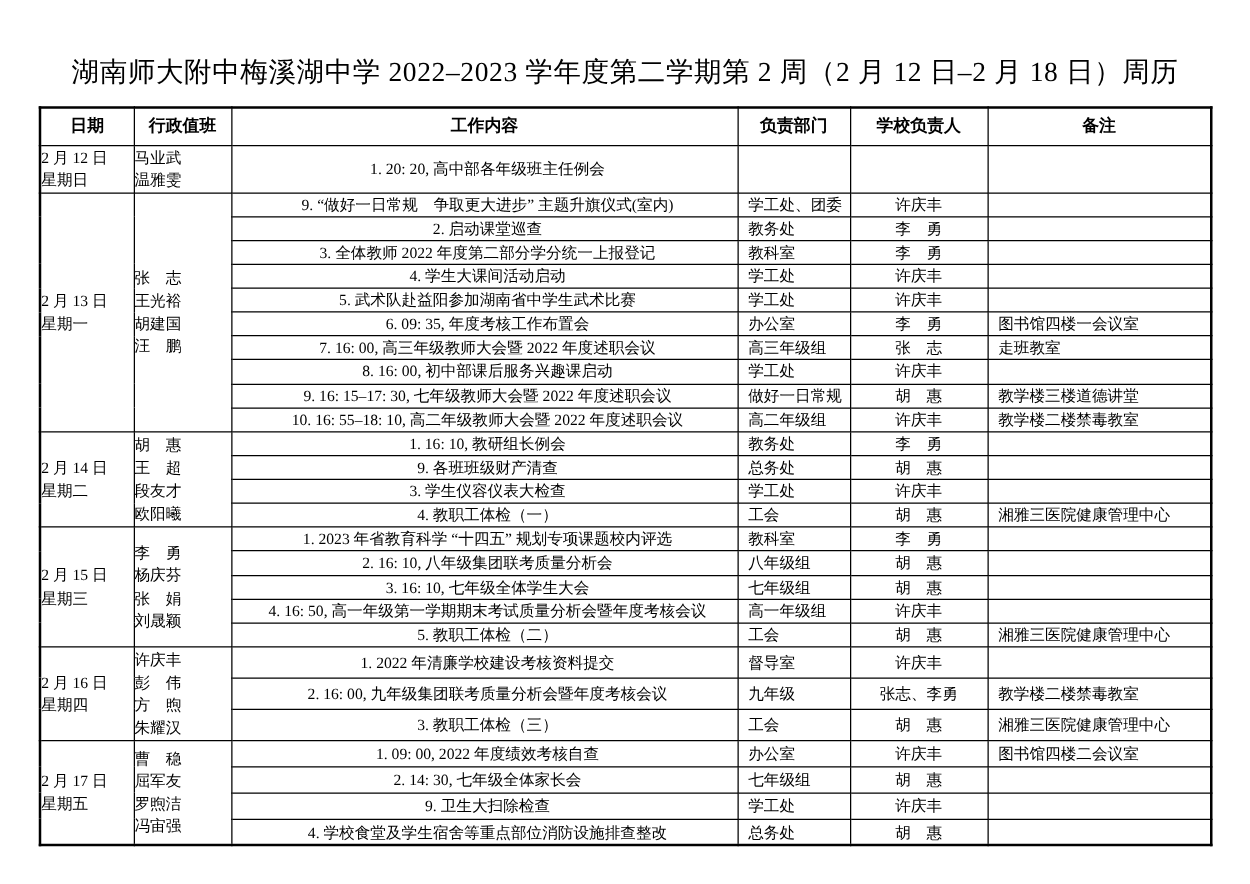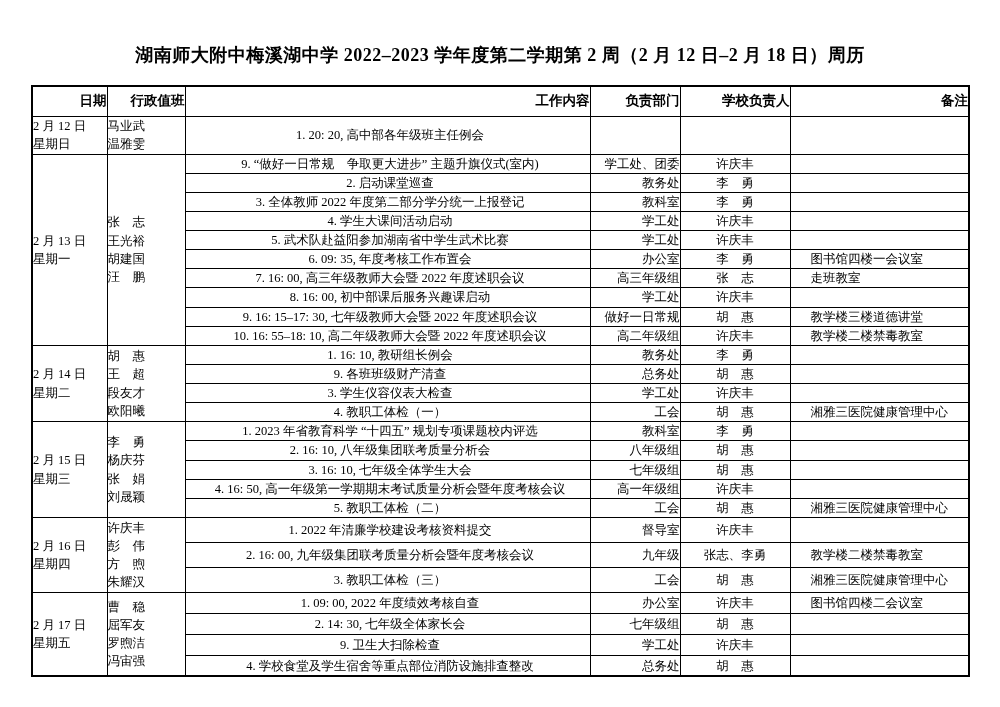--- a/index.html
+++ b/index.html
@@ -5,46 +5,46 @@
   * { margin:0; padding:0; box-sizing:border-box; }
   html,body { background:#fff; }
   body {
     width:1000px; height:707px;
     font-family:"Liberation Serif","DejaVu Serif",serif;
     color:#000;
   }
   .page { position:relative; width:1000px; height:707px; overflow:hidden; background:#fff; }
   .title {
     position:absolute; top:43px; left:0; width:100%;
-    text-align:center; font-size:18px; font-weight:bold; letter-spacing:0.5px;
+    text-align:center; font-size:22px; font-weight:normal; letter-spacing:0.5px;
     white-space:nowrap;
   }
   table.schedule {
     position:absolute; top:85px; left:31px; width:937px;
     border-collapse:collapse; table-layout:fixed;
     border:2px solid #000;
   }
   .schedule th, .schedule td {
     border:1px solid #000; vertical-align:middle; overflow:hidden; white-space:nowrap;
   }
   .schedule th {
-    font-size:13.5px; font-weight:bold; height:30px; text-align:right;
+    font-size:13.5px; font-weight:bold; height:30px; text-align:center;
   }
   .schedule td { font-size:12.5px; line-height:1.45; height:19px; }
   .col-date   { width:75px; }
   .col-admin  { width:78px; }
   .col-content{ width:405px; }
   .col-dept   { width:90px; }
   .col-leader { width:110px; }
   .col-remark { width:179px; }
   .cell-date, .cell-admin { text-align:left; }
   .cell-content { padding-left:5px; text-align:center; }
-  .cell-dept    { padding-left:8px; text-align:right; }
+  .cell-dept    { padding-left:8px; text-align:left; }
   .cell-leader  { text-align:center; }
-  .cell-remark  { padding-left:20px; text-align:left; }
+  .cell-remark  { padding-left:8px; text-align:left; }
   tbody.day-0 td { height:38px; }
   tbody.day-4 td { height:25px; }
   tbody.day-5 td { height:21px; }
 </style>
 </head>
 <body>
 
 <div class="page">
   <h1 class="title">湖南师大附中梅溪湖中学 2022–2023 学年度第二学期第 2 周（2 月 12 日–2 月 18 日）周历</h1>
 

